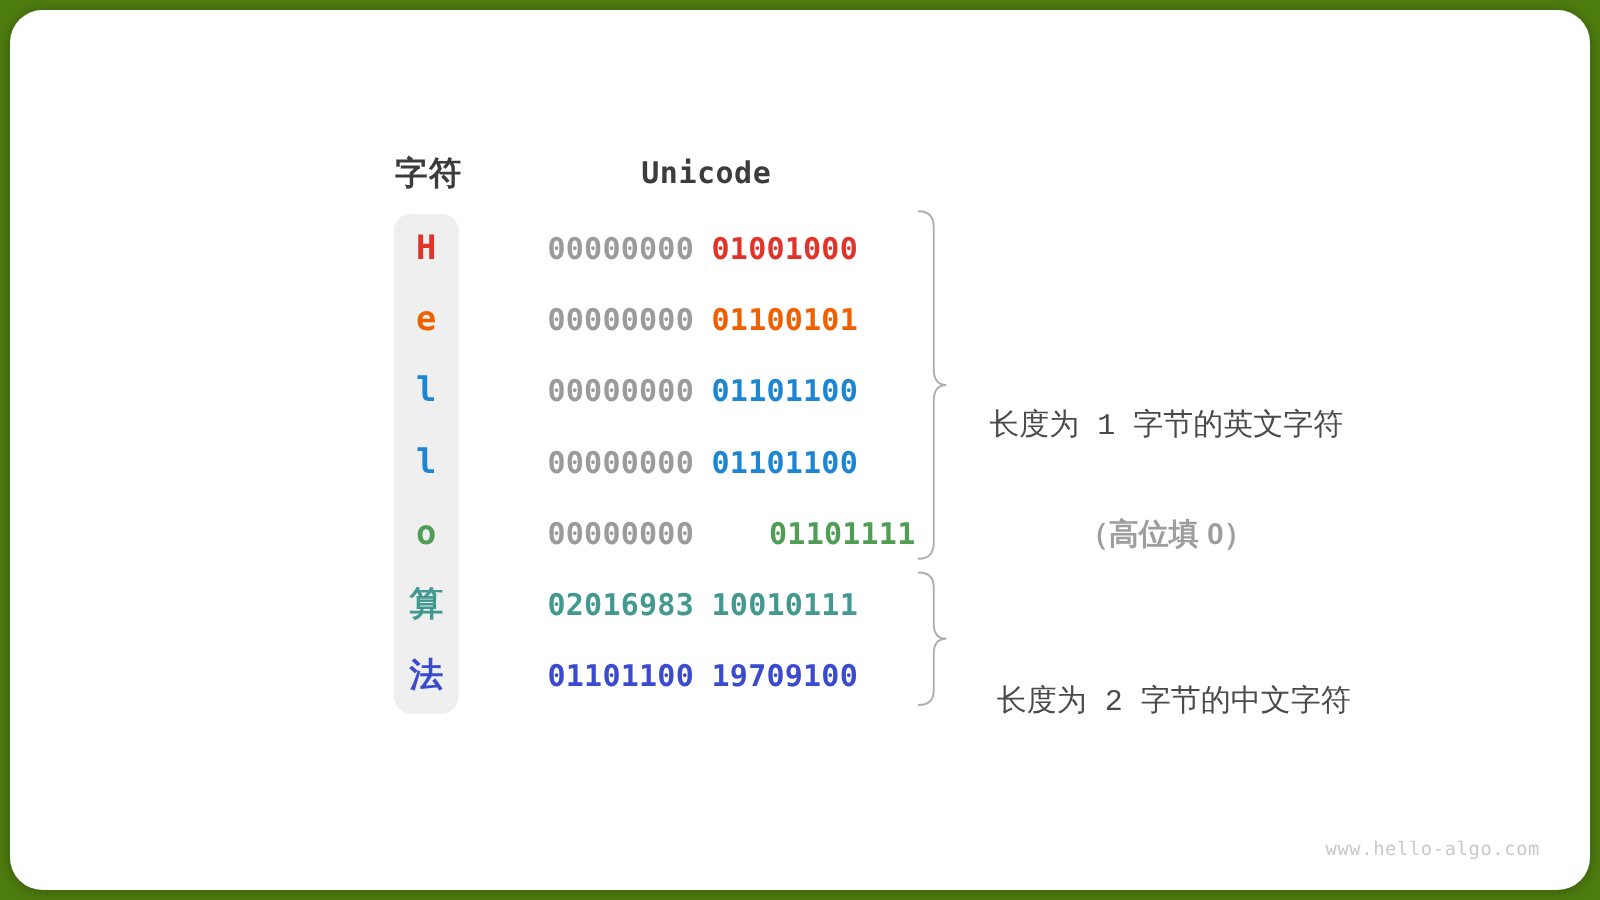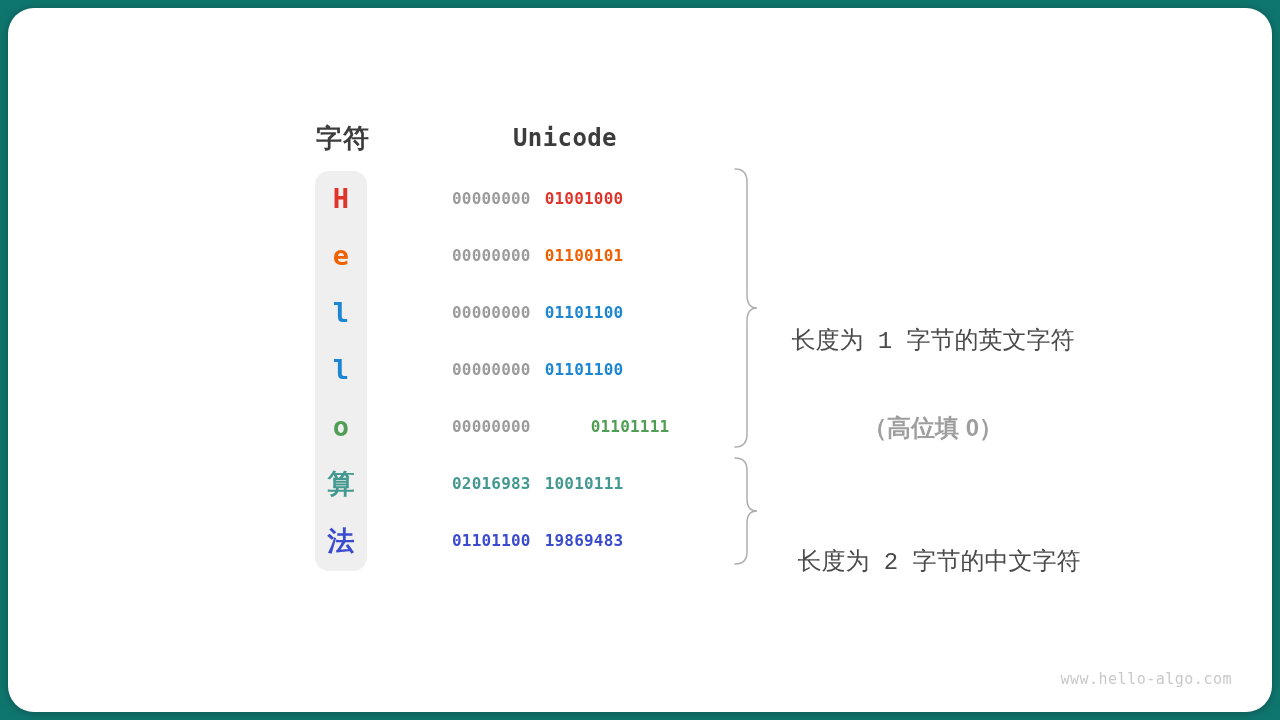--- a/index.html
+++ b/index.html
@@ -6,21 +6,21 @@
     margin: 0;
     padding: 0;
     background: #ffffff;
     font-family: "Liberation Sans", sans-serif;
   }
   .stage {
     position: relative;
     width: 1280px;
     height: 720px;
     overflow: hidden;
-    background: #0f766e;
+    background: #4d7c0f;
   }
   .card {
     position: absolute;
     left: 8px;
     top: 8px;
     width: 1264px;
     height: 704px;
     background: #ffffff;
     border-radius: 26px;
     box-shadow: 0 1px 10px rgba(0,0,0,0.28);
@@ -78,25 +78,25 @@
     left: 307px;
     top: 0;
     width: 52px;
     text-align: center;
     font-family: "DejaVu Sans Mono", monospace;
     font-weight: bold;
     font-size: 27px;
   }
   .cell-bin {
     position: absolute;
-    left: 444px;
+    left: 430px;
     top: 0;
     font-family: "DejaVu Sans Mono", monospace;
     font-weight: bold;
-    font-size: 16px;
+    font-size: 24px;
     letter-spacing: 0.2px;
     white-space: pre;
   }
   .byte-gap {
     display: inline-block;
     width: 14px;
   }
   .brace-layer {
     position: absolute;
     left: 0;
@@ -178,21 +178,21 @@
       <div class="cell-bin"><span style="color: rgb(155, 155, 155);">00000000</span><span class="byte-gap"></span><span style="color: rgb(79, 158, 83); margin-left: 46px;">01101111</span></div>
     </div>
 
     <div class="row row-5">
       <div class="cell-char" style="color: rgb(67, 153, 143);">算</div>
       <div class="cell-bin"><span style="color: rgb(67, 153, 143);">02016983</span><span class="byte-gap"></span><span style="color: rgb(67, 153, 143);">10010111</span></div>
     </div>
 
     <div class="row row-6">
       <div class="cell-char" style="color: rgb(59, 75, 206);">法</div>
-      <div class="cell-bin"><span style="color: rgb(59, 75, 206);">01101100</span><span class="byte-gap"></span><span style="color: rgb(59, 75, 206);">19869483</span></div>
+      <div class="cell-bin"><span style="color: rgb(59, 75, 206);">01101100</span><span class="byte-gap"></span><span style="color: rgb(59, 75, 206);">19709100</span></div>
     </div>
 
     <svg class="brace-layer" width="1280" height="720" viewBox="0 0 1280 720">
       <path d="M 727,161 Q 739,161 739,174 L 739,287 Q 739,300 749,300 Q 739,300 739,313 L 739,426 Q 739,439 727,439" fill="none" stroke="#aeaeae" stroke-width="1.5" stroke-linecap="round"></path>
       <path d="M 727,450 Q 739,450 739,462 L 739,491 Q 739,503 749,503 Q 739,503 739,515 L 739,544 Q 739,556 727,556" fill="none" stroke="#aeaeae" stroke-width="1.5" stroke-linecap="round"></path>
     </svg>
 
     <div class="annotation annotation-1">
       <div class="line1">长度为 1 字节的英文字符</div>
       <div class="line2">（高位填 0）</div>

